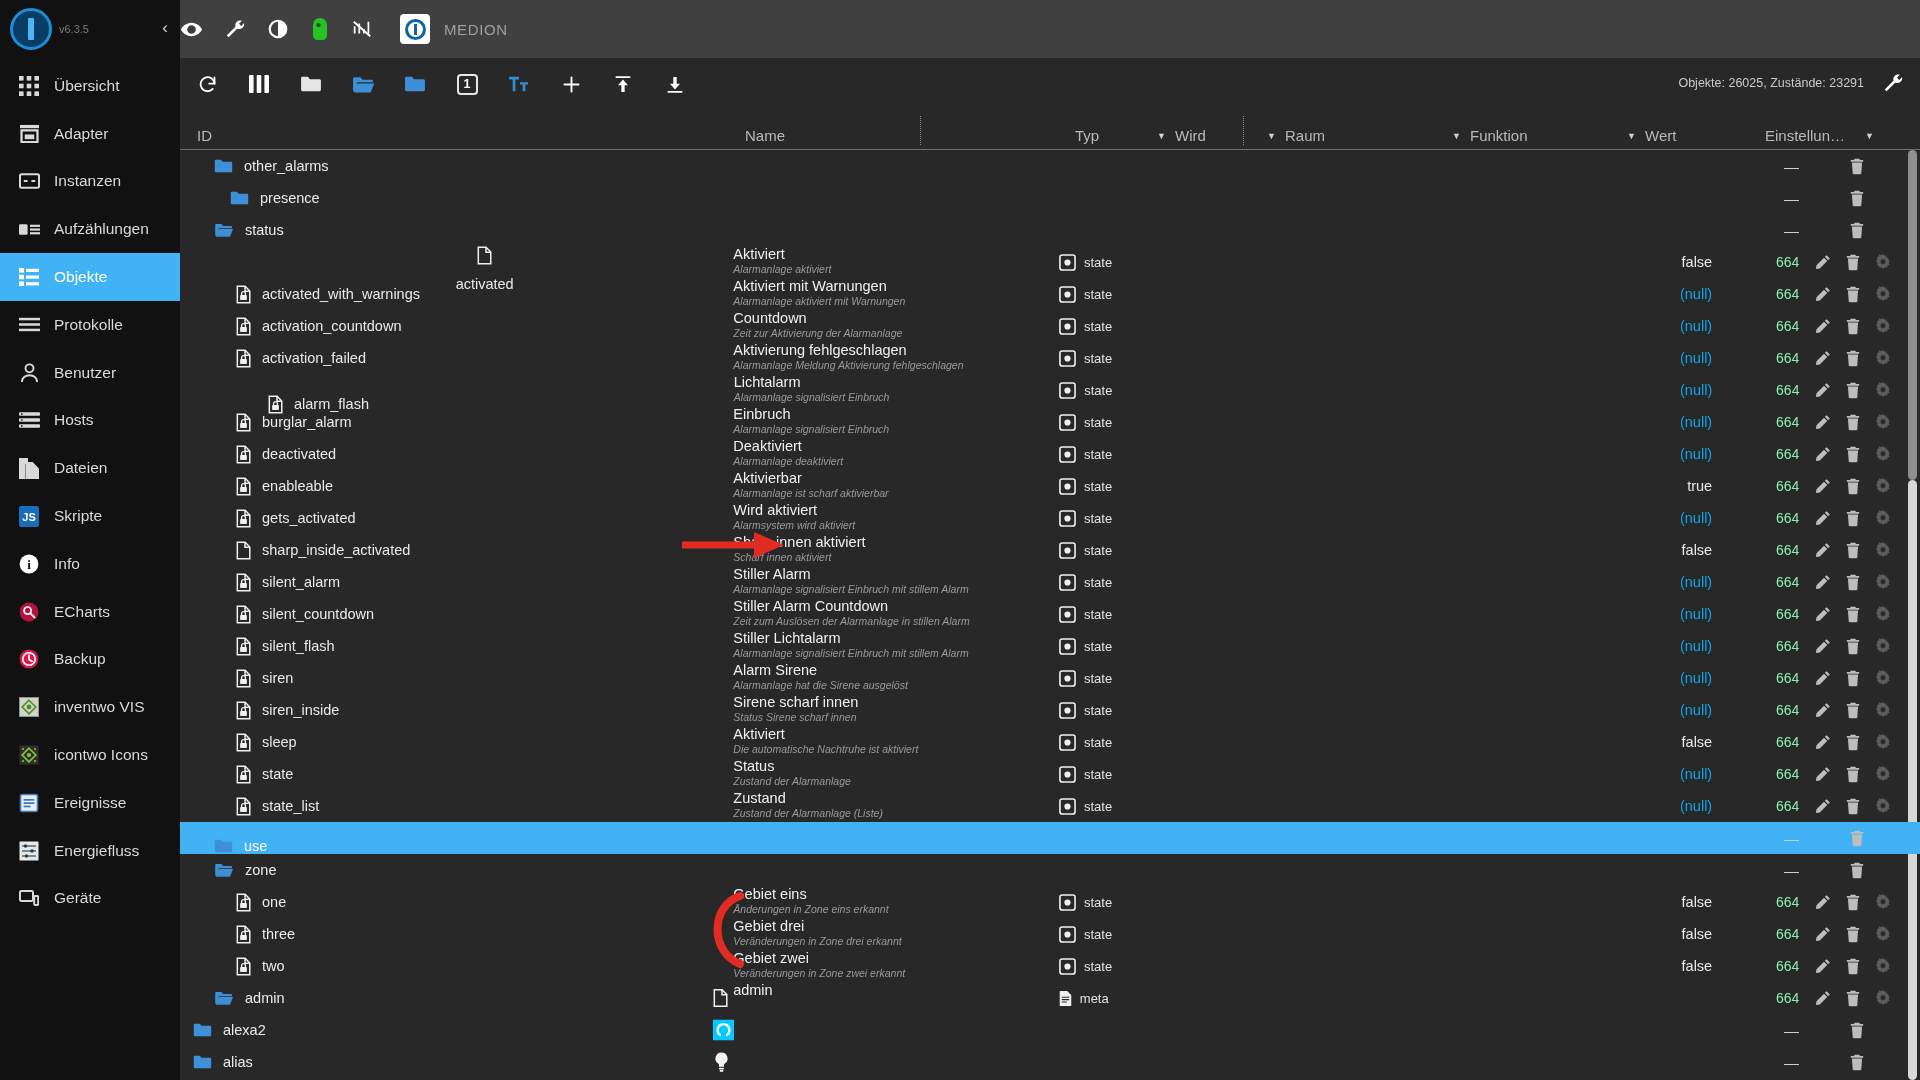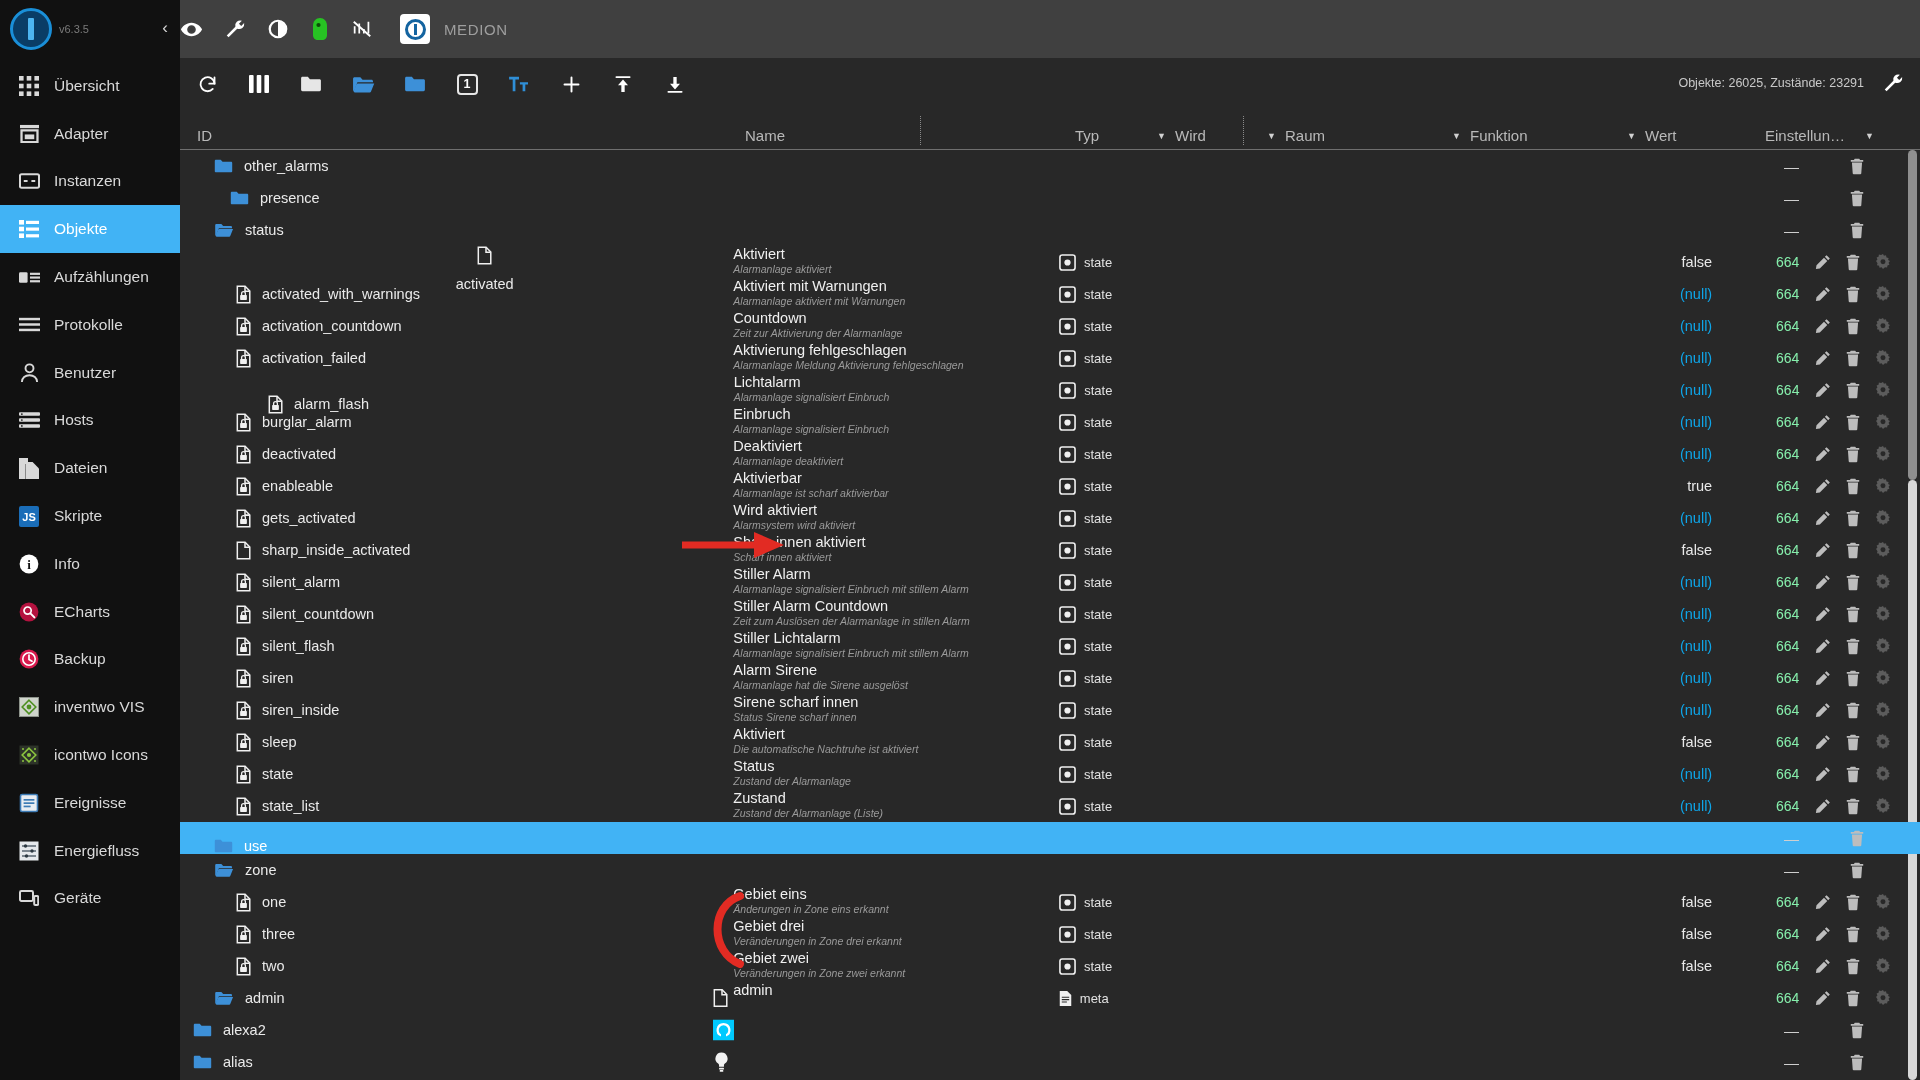--- a/index.html
+++ b/index.html
@@ -148,43 +148,43 @@
         </div>
         <div class="side-item">
           <span class="ico">
             <svg width="21" height="16" viewBox="0 0 22 16" fill="none" stroke="currentColor" stroke-width="2.2">
               <rect x="1" y="1" width="20" height="14" rx="1.6"></rect>
               <path d="M5 8h4M13 8h4"></path>
             </svg>
           </span>
           <span>Instanzen</span>
         </div>
+        <div class="side-item">
+          <span class="ico">
+            <svg width="21" height="15" viewBox="0 0 22 15" fill="currentColor">
+              <rect x="0" y="2" width="9" height="11" rx="1.4"></rect>
+              <rect x="11.5" y="2.5" width="10.5" height="2.3"></rect>
+              <rect x="11.5" y="6.4" width="10.5" height="2.3"></rect>
+              <rect x="11.5" y="10.3" width="10.5" height="2.3"></rect>
+            </svg>
+          </span>
+          <span>Aufzählungen</span>
+        </div>
         <div class="side-item active">
           <span class="ico">
             <svg width="20" height="18" viewBox="0 0 20 18" fill="currentColor">
               <rect x="0" y="0" width="5" height="4.6"></rect>
               <rect x="7" y="0.8" width="13" height="3.2"></rect>
               <rect x="0" y="6.7" width="5" height="4.6"></rect>
               <rect x="7" y="7.5" width="13" height="3.2"></rect>
               <rect x="0" y="13.4" width="5" height="4.6"></rect>
               <rect x="7" y="14.2" width="13" height="3.2"></rect>
             </svg>
           </span>
           <span>Objekte</span>
-        </div>
-        <div class="side-item">
-          <span class="ico">
-            <svg width="21" height="15" viewBox="0 0 22 15" fill="currentColor">
-              <rect x="0" y="2" width="9" height="11" rx="1.4"></rect>
-              <rect x="11.5" y="2.5" width="10.5" height="2.3"></rect>
-              <rect x="11.5" y="6.4" width="10.5" height="2.3"></rect>
-              <rect x="11.5" y="10.3" width="10.5" height="2.3"></rect>
-            </svg>
-          </span>
-          <span>Aufzählungen</span>
         </div>
         <div class="side-item">
           <span class="ico">
             <svg width="21" height="15" viewBox="0 0 22 15" fill="currentColor">
               <rect x="0" y="0.5" width="22" height="2.6"></rect>
               <rect x="0" y="6.2" width="22" height="2.6"></rect>
               <rect x="0" y="11.9" width="22" height="2.6"></rect>
             </svg>
           </span>
           <span>Protokolle</span>

